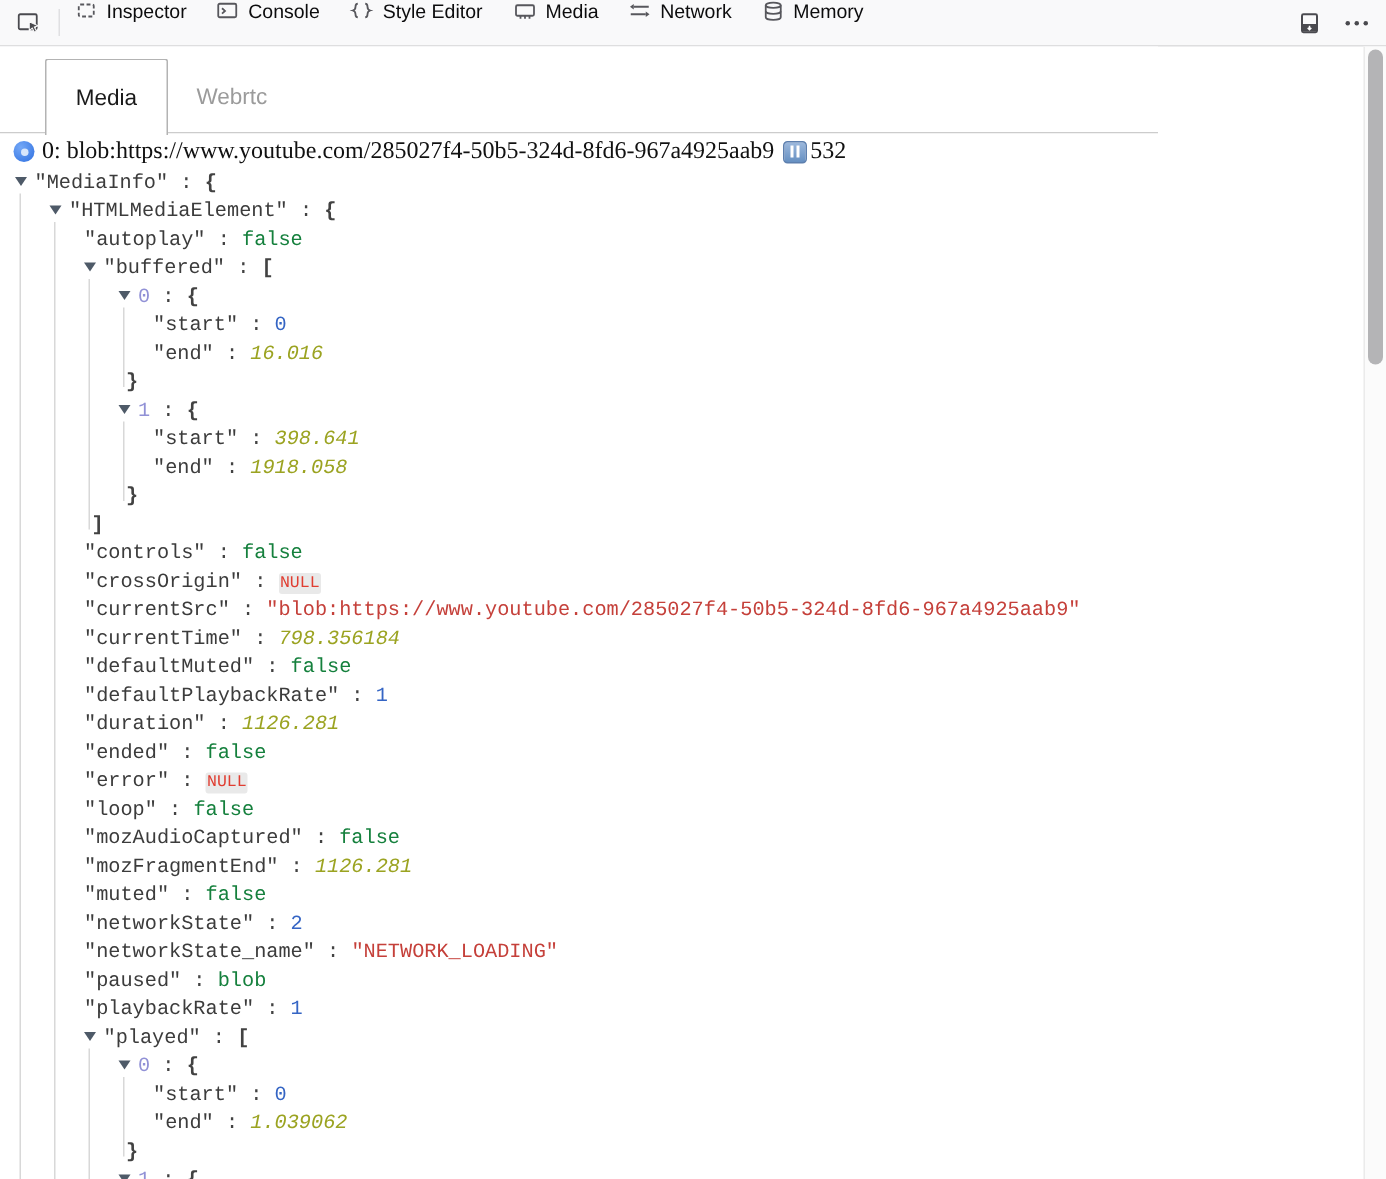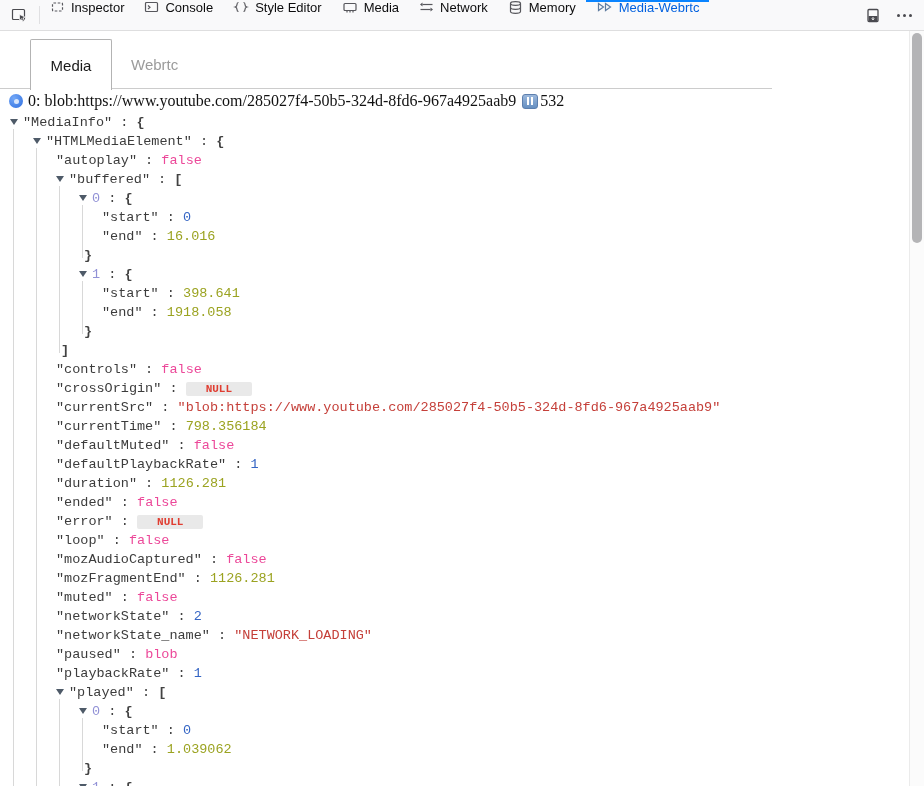--- a/index.html
+++ b/index.html
@@ -61,26 +61,26 @@
           font-size:13.5px; }
   .row { height:19px; line-height:19px; white-space:pre; position:relative; z-index:1; }
   .caret { display:inline-block; width:0; height:0;
            border-left:4.5px solid transparent; border-right:4.5px solid transparent;
            border-top:6px solid #4e5a68; margin:0 5px 1px 0;
            vertical-align:middle; cursor:pointer; }
   .k   { color:#3c3c3c; }
   .idx { color:#9191d6; }
   .punct { color:#424242; font-weight:bold; }
   .sep { color:#424242; }
-  .v-bool  { color:#ec4899; }
+  .v-bool  { color:#15803d; }
   .v-int   { color:#3565c4; }
-  .v-float { color:#9ba321; }
+  .v-float { color:#9ba321;font-style:italic; }
   .v-str   { color:#c5403a; }
-  .v-null  { color:#e03d31; background:#e9e9e9; font-weight:bold;
-             font-size:11px; padding:1px 20px; border-radius:2px; }
+  .v-null  { color:#e03d31; background:#e9e9e9; font-weight:normal;
+             font-size:11px; padding:1px 1px; border-radius:2px; }
   .guide { position:absolute; width:1px; background:#d8d8d8; z-index:0; }
 
   
   .scrollbar { position:absolute; top:31px; right:0; width:15px; bottom:0;
                background:#fbfbfb; border-left:1px solid #ebebeb; z-index:5; }
   .scroll-thumb { position:absolute; top:2px; left:2px; width:10px; height:210px;
                   background:#b4b4b6; border-radius:5px; cursor:pointer; }
 </style>
 </head>
 <body>
@@ -138,27 +138,20 @@
 
   <div class="tab">
     <svg width="15" height="15" viewBox="0 0 15 15">
       <ellipse class="stroke" cx="7.5" cy="3.5" rx="5" ry="1.8"></ellipse>
       <path class="stroke" d="M2.5 3.5v4c0 1 2.2 1.8 5 1.8s5-.8 5-1.8v-4"></path>
       <path class="stroke" d="M2.5 7.5v4c0 1 2.2 1.8 5 1.8s5-.8 5-1.8v-4"></path>
     </svg>
     <span>Memory</span>
   </div>
 
-  <div class="tab active">
-    <svg width="17" height="14" viewBox="0 0 17 14">
-      <path class="stroke" d="M2.5 3.5 L7.5 7 L2.5 10.5 Z"></path>
-      <path class="stroke" d="M9.5 3.5 L14.5 7 L9.5 10.5 Z"></path>
-    </svg>
-    <span>Media-Webrtc</span>
-  </div>
 
   <div class="toolbar-right">
     <div class="tool-btn">
       <svg width="14" height="15" viewBox="0 0 14 15">
         <rect x="2" y="1.5" width="10" height="12" rx="1" fill="none" stroke="#4a4a4f" stroke-width="1.3"></rect>
         <rect x="2.6" y="8" width="8.8" height="5" fill="#4a4a4f"></rect>
         <path d="M7 9.2 L7 11.6 M5.8 10.6 L7 11.8 L8.2 10.6" stroke="#fff" stroke-width="1" fill="none"></path>
       </svg>
     </div>
     <div class="meatball">

